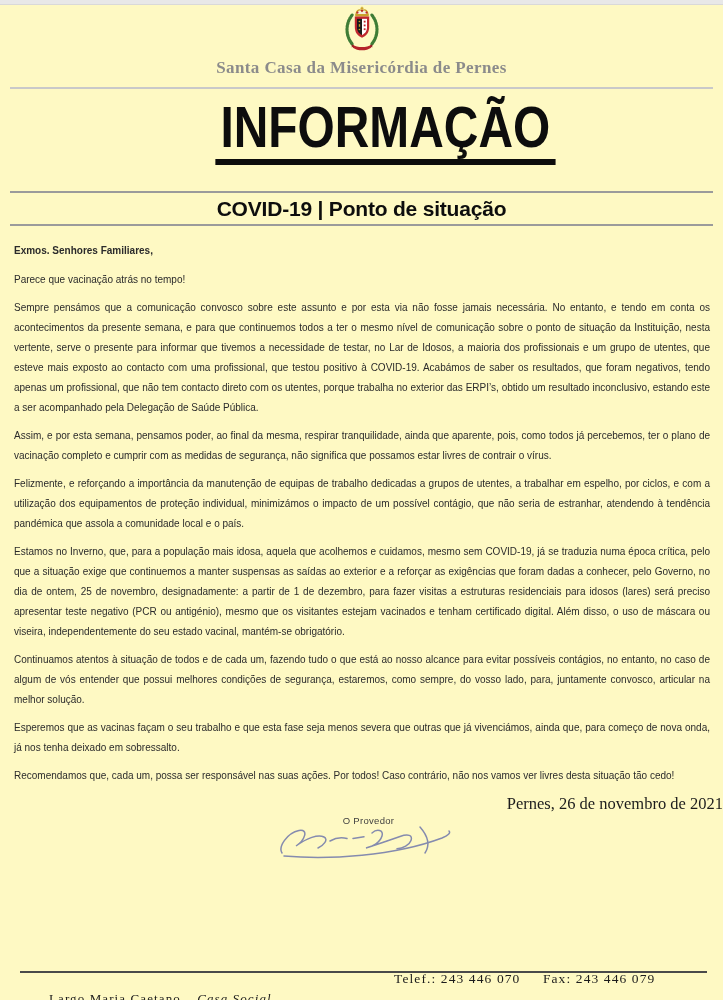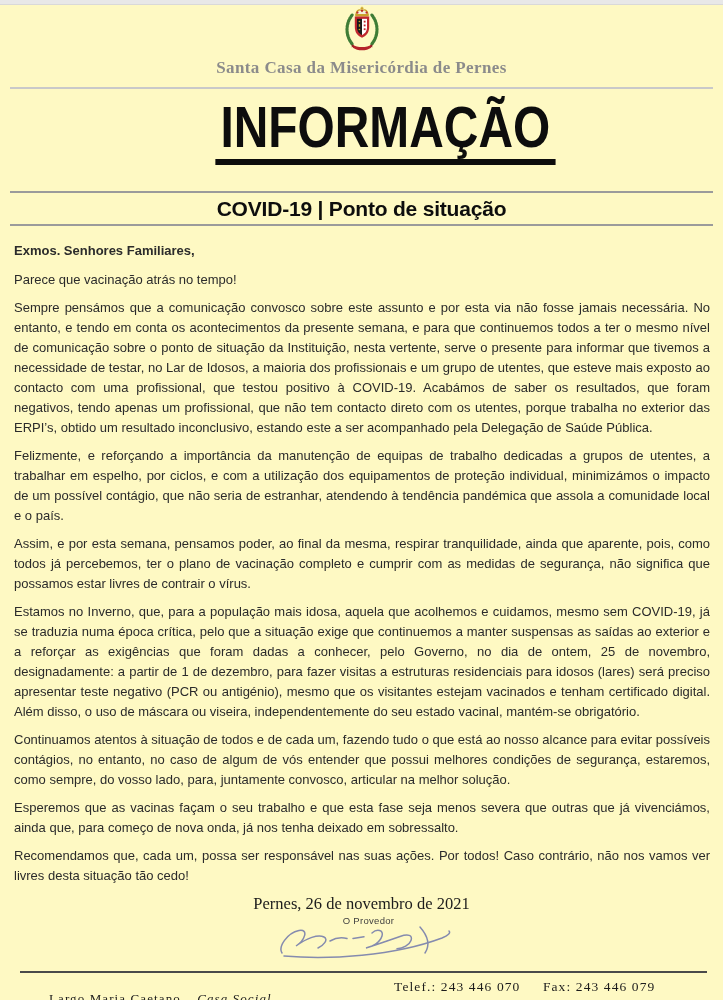--- a/index.html
+++ b/index.html
@@ -51,31 +51,31 @@
     font-size:21px;
     font-weight:bold;
     color:#0d0d0d;
     line-height:25px;
     letter-spacing:-.2px;
   }
   .rule-c{margin:3px 10px 0 10px;border:0;border-top:2px solid #9b9b9b;height:0;}
   
   .letter{
     margin:15px 13px 0 14px;
-    font-size:13px;
+    font-size:10px;
     line-height:20px;
     text-align:justify;
     color:#2b2b2b;
   }
   .letter p{margin:0 0 8px 0;}
   .letter p.salutation{font-weight:bold;margin-bottom:9px;}
   
   .dateline{
     margin-top:2px;
-    text-align:center;
+    text-align:right;
     font-family:"Liberation Serif","DejaVu Serif",serif;
     font-size:16.5px;
     color:#1c1c1c;
   }
   .sig-block{
     width:220px;
     margin:1px auto 0 auto;
     position:relative;left:7px;
     text-align:center;
   }
@@ -87,21 +87,21 @@
     font-family:"Liberation Serif","DejaVu Serif",serif;
     color:#1c1c1c;
   }
   .footer-rule{position:absolute;top:0;left:20px;right:16px;border-top:2px solid #4a4a4a;}
   .footer-left{
     position:absolute;left:49px;top:21px;
     font-size:13px;line-height:14.5px;letter-spacing:1.1px;
   }
   .footer-left .addr2{padding-left:8px;display:block;}
   .footer-right{
-    position:absolute;left:394px;top:8px;
+    position:absolute;left:394px;top:0;
     font-size:13.5px;letter-spacing:1.1px;white-space:nowrap;
   }
   .footer-right .fax{margin-left:18px;}
   .hairline-bottom{position:absolute;bottom:0;left:390px;right:0;height:1px;background:#cfcfcf;}
   .italic{font-style:italic;}
 </style>
 </head>
 <body>
 
 <div class="page">
@@ -149,22 +149,22 @@
   </div>
 
   <hr class="rule-b">
   <h2 class="subject-title">COVID-19 | Ponto de situação</h2>
   <hr class="rule-c">
 
   <div class="letter">
     <p class="salutation">Exmos. Senhores Familiares,</p>
     <p>Parece que vacinação atrás no tempo!</p>
     <p>Sempre pensámos que a comunicação convosco sobre este assunto e por esta via não fosse jamais necessária. No entanto, e tendo em conta os acontecimentos da presente semana, e para que continuemos todos a ter o mesmo nível de comunicação sobre o ponto de situação da Instituição, nesta vertente, serve o presente para informar que tivemos a necessidade de testar, no Lar de Idosos, a maioria dos profissionais e um grupo de utentes, que esteve mais exposto ao contacto com uma profissional, que testou positivo à COVID-19. Acabámos de saber os resultados, que foram negativos, tendo apenas um profissional, que não tem contacto direto com os utentes, porque trabalha no exterior das ERPI’s, obtido um resultado inconclusivo, estando este a ser acompanhado pela Delegação de Saúde Pública.</p>
+    <p>Assim, e por esta semana, pensamos poder, ao final da mesma, respirar tranquilidade, ainda que aparente, pois, como todos já percebemos, ter o plano de vacinação completo e cumprir com as medidas de segurança, não significa que possamos estar livres de contrair o vírus.</p>
     <p>Felizmente, e reforçando a importância da manutenção de equipas de trabalho dedicadas a grupos de utentes, a trabalhar em espelho, por ciclos, e com a utilização dos equipamentos de proteção individual, minimizámos o impacto de um possível contágio, que não seria de estranhar, atendendo à tendência pandémica que assola a comunidade local e o país.</p>
-    <p>Assim, e por esta semana, pensamos poder, ao final da mesma, respirar tranquilidade, ainda que aparente, pois, como todos já percebemos, ter o plano de vacinação completo e cumprir com as medidas de segurança, não significa que possamos estar livres de contrair o vírus.</p>
     <p>Estamos no Inverno, que, para a população mais idosa, aquela que acolhemos e cuidamos, mesmo sem COVID-19, já se traduzia numa época crítica, pelo que a situação exige que continuemos a manter suspensas as saídas ao exterior e a reforçar as exigências que foram dadas a conhecer, pelo Governo, no dia de ontem, 25 de novembro, designadamente: a partir de 1 de dezembro, para fazer visitas a estruturas residenciais para idosos (lares) será preciso apresentar teste negativo (PCR ou antigénio), mesmo que os visitantes estejam vacinados e tenham certificado digital. Além disso, o uso de máscara ou viseira, independentemente do seu estado vacinal, mantém-se obrigatório.</p>
     <p>Continuamos atentos à situação de todos e de cada um, fazendo tudo o que está ao nosso alcance para evitar possíveis contágios, no entanto, no caso de algum de vós entender que possui melhores condições de segurança, estaremos, como sempre, do vosso lado, para, juntamente convosco, articular na melhor solução.</p>
     <p>Esperemos que as vacinas façam o seu trabalho e que esta fase seja menos severa que outras que já vivenciámos, ainda que, para começo de nova onda, já nos tenha deixado em sobressalto.</p>
     <p>Recomendamos que, cada um, possa ser responsável nas suas ações. Por todos! Caso contrário, não nos vamos ver livres desta situação tão cedo!</p>
   </div>
 
   <div class="dateline">Pernes, 26 de novembro de 2021</div>
   <div class="sig-block">
     <div class="sig-role">O Provedor</div>
     <svg class="sig-svg" width="190" height="38" viewBox="0 0 190 38" aria-hidden="true">

